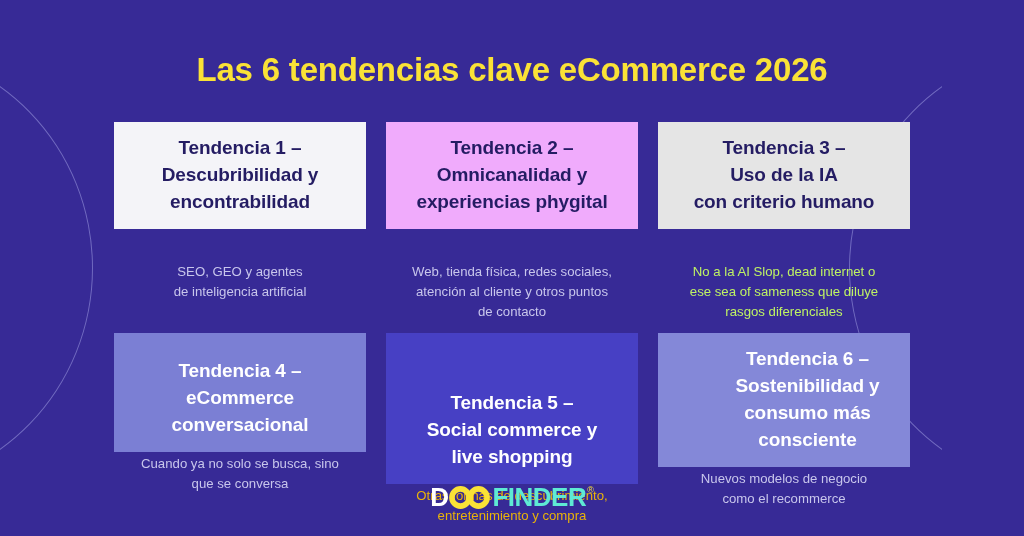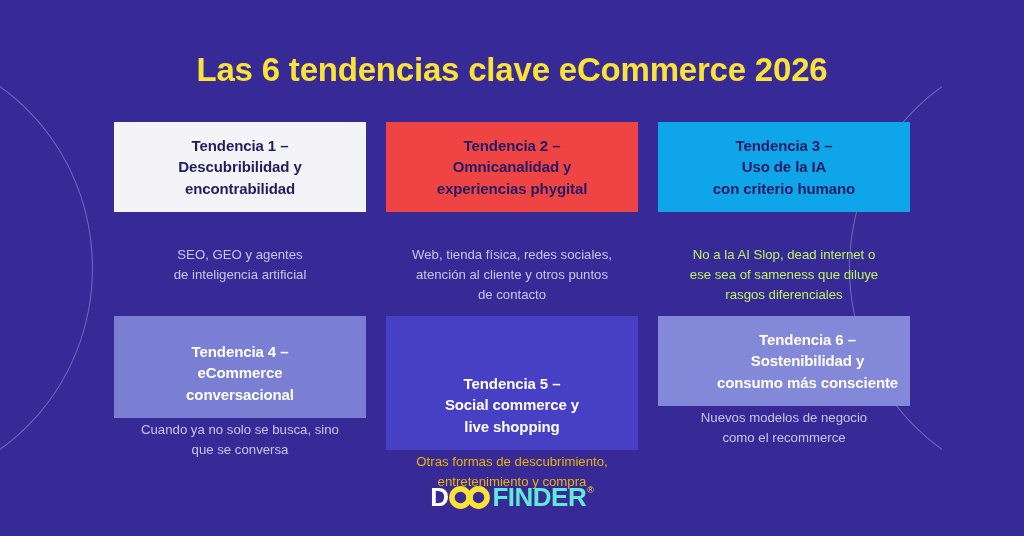--- a/index.html
+++ b/index.html
@@ -74,21 +74,21 @@
     box-sizing: border-box;
     width: 252px;
     min-height: 89px;
     padding: 13px 6px 13px 6px;
     display: flex;
     align-items: center;
     justify-content: center;
     text-align: center;
   }
   .card-title {
-    font-size: 15px;
+    font-size: 19px;
     font-weight: bold;
     line-height: 1.42;
     letter-spacing: -0.1px;
     white-space: pre-line;
   }
   .caption {
     margin-top: 33px;
     text-align: center;
     color: #C8C6EC;
     font-size: 13.2px;
@@ -160,32 +160,32 @@
       <div class="card" style="background: rgb(244, 244, 248);">
         <div class="card-title" style="color: rgb(36, 28, 99);">Tendencia 1 –
 Descubribilidad y
 encontrabilidad</div>
       </div>
       <div class="caption" style="color: rgb(200, 198, 236);">SEO, GEO y agentes
 de inteligencia artificial</div>
     </div>
 
     <div class="cell row1">
-      <div class="card" style="background: #ef4444;">
+      <div class="card" style="background: #f0abfc;">
         <div class="card-title" style="color: rgb(36, 28, 99);">Tendencia 2 –
 Omnicanalidad y
 experiencias phygital</div>
       </div>
       <div class="caption" style="color: rgb(200, 198, 236);">Web, tienda física, redes sociales,
 atención al cliente y otros puntos
 de contacto</div>
     </div>
 
     <div class="cell row1">
-      <div class="card" style="background: #0ea5e9; align-items: center;">
+      <div class="card" style="background: #e5e5e5; align-items: center;">
         <div class="card-title" style="color: rgb(36, 28, 99);">Tendencia 3 –
 Uso de la IA
 con criterio humano</div>
       </div>
       <div class="caption" style="color: #bef264;">No a la AI Slop, dead internet o
 ese sea of sameness que diluye
 rasgos diferenciales</div>
     </div>
 
     <div class="cell row2">

